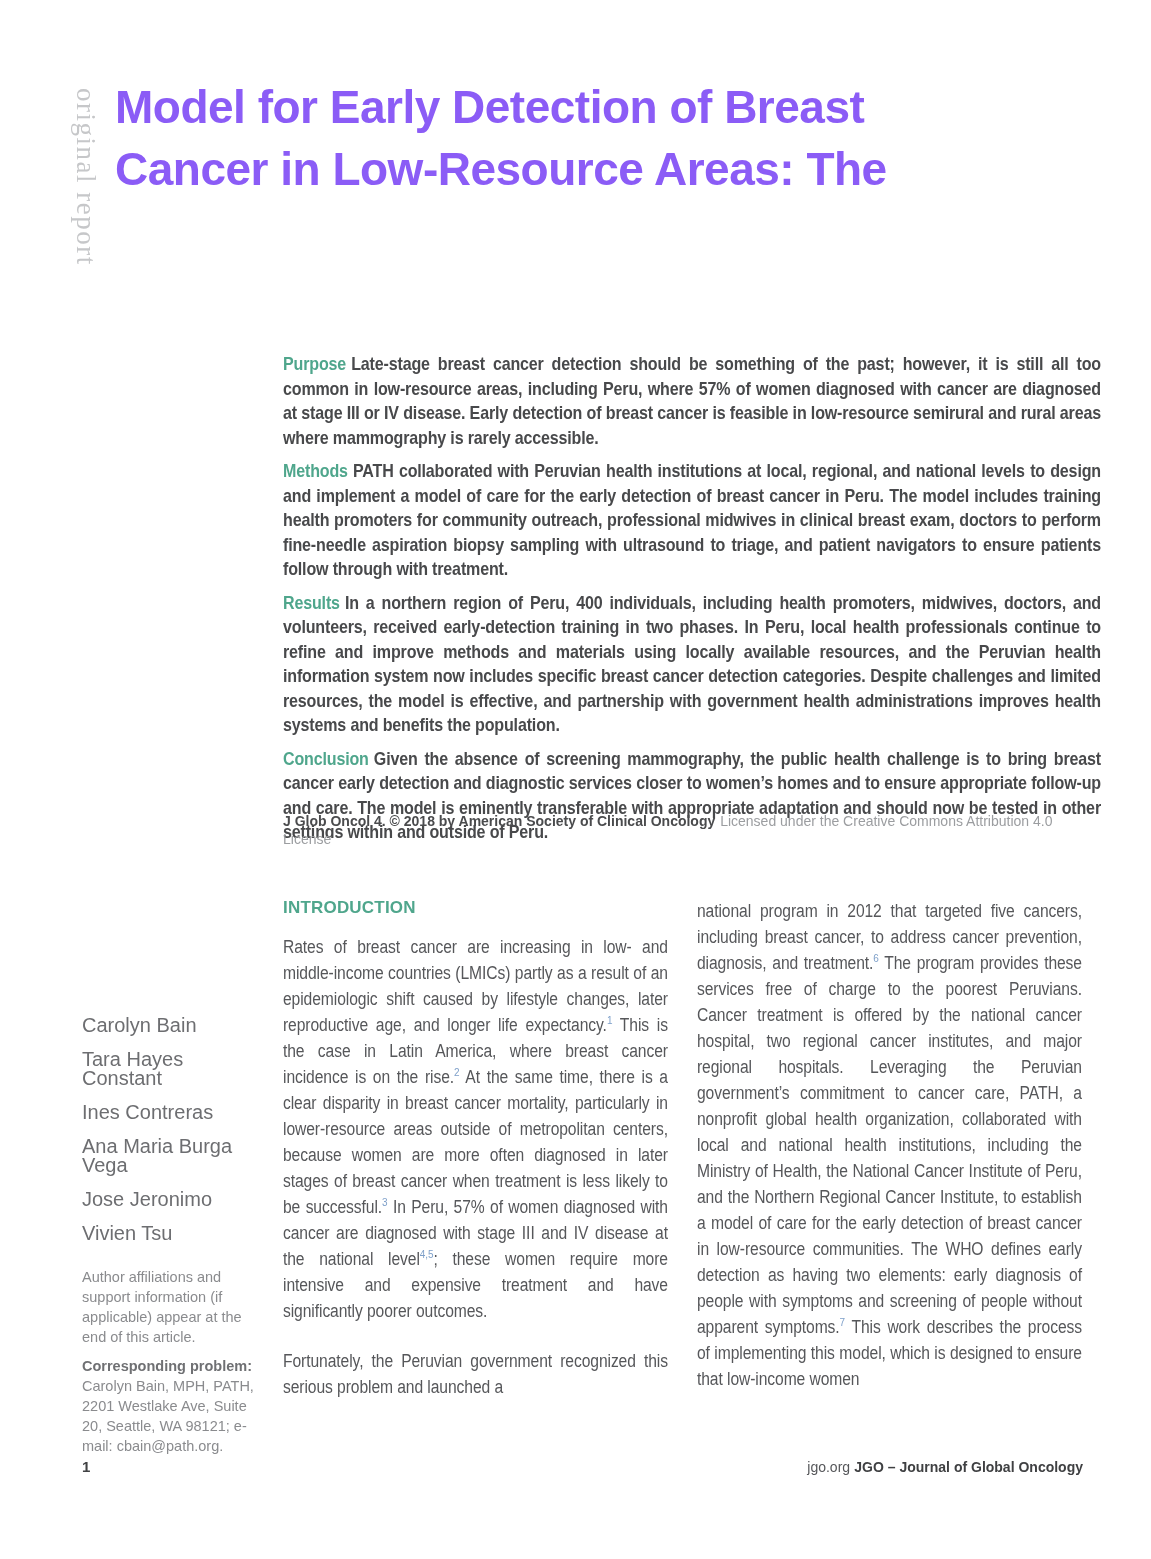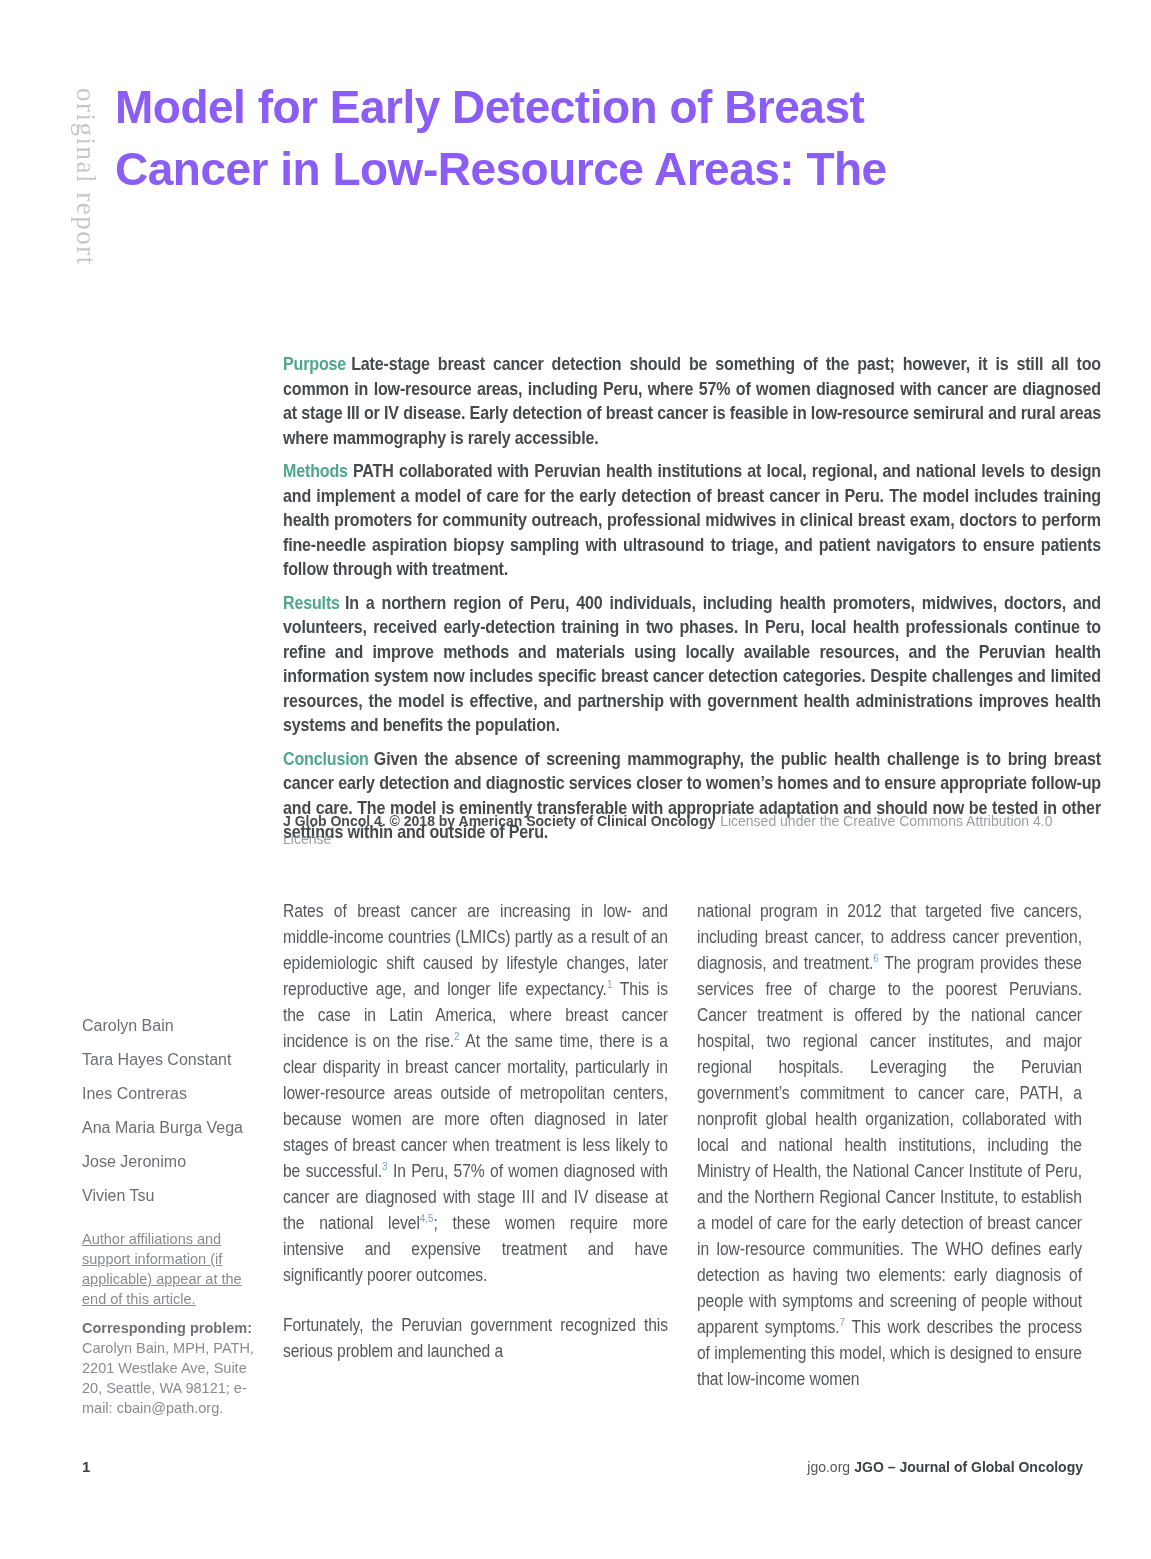--- a/index.html
+++ b/index.html
@@ -44,24 +44,24 @@
 
   
   .main-grid {
     position:absolute; left:82px; top:898px; width:1001px; height:556px;
     display:grid; grid-template-columns:172px 385px 386px; column-gap:29px;
     overflow:hidden;
   }
   .sidebar { padding-top:118px; }
   .authors { list-style:none; margin:0; padding:0; }
   .authors li {
-    font-size:16px; line-height:19px; color:#6d6e71; margin-bottom:15px;
+    font-size:20px; line-height:19px; color:#6d6e71; margin-bottom:15px;
   }
   .affil {
-    margin:24px 0 9px; font-size:14.5px; line-height:20px; color:#8a8b8e;text-decoration:underline;
+    margin:24px 0 9px; font-size:14.5px; line-height:20px; color:#8a8b8e;
   }
   .corr { margin:0; font-size:14.5px; line-height:20px; color:#8a8b8e; }
   .corr-label { display:block; font-weight:bold; color:#6f7073; }
 
   .intro-h {
     margin:0 0 16px; font-size:17px; font-weight:bold; color:#4fa68c;
     letter-spacing:0.2px;
   }
   .col-inner { width:443px; transform:scaleX(0.869); transform-origin:0 0; }
   .body-p {
@@ -117,20 +117,21 @@
         <li>Ines Contreras</li>
         <li>Ana Maria Burga Vega</li>
         <li>Jose Jeronimo</li>
         <li>Vivien Tsu</li>
       </ul>
       <p class="affil">Author affiliations and support information (if applicable) appear at the end of this article.</p>
       <p class="corr"><span class="corr-label">Corresponding problem:</span><span>Carolyn Bain, MPH, PATH, 2201 Westlake Ave, Suite 20, Seattle, WA 98121; e-mail: cbain@path.org.</span></p>
     </aside>
 
     <div class="col">
+      <h2 class="intro-h">INTRODUCTION</h2>
       <div class="col-inner">
         <p class="body-p"><span>Rates of breast cancer are increasing in low- and middle-income countries (LMICs) partly as a result of an epidemiologic shift caused by lifestyle changes, later reproductive age, and longer life expectancy.</span><sup class="ref">1</sup><span> This is the case in Latin America, where breast cancer incidence is on the rise.</span><sup class="ref">2</sup><span> At the same time, there is a clear disparity in breast cancer mortality, particularly in lower-resource areas outside of metropolitan centers, because women are more often diagnosed in later stages of breast cancer when treatment is less likely to be successful.</span><sup class="ref">3</sup><span> In Peru, 57% of women diagnosed with cancer are diagnosed with stage III and IV disease at the national level</span><sup class="ref">4,5</sup><span>; these women require more intensive and expensive treatment and have significantly poorer outcomes.</span></p>
         <p class="body-p">Fortunately, the Peruvian government recognized this serious problem and launched a</p>
       </div>
     </div>
 
     <div class="col">
       <div class="col-inner">
         <p class="body-p"><span>national program in 2012 that targeted five cancers, including breast cancer, to address cancer prevention, diagnosis, and treatment.</span><sup class="ref">6</sup><span> The program provides these services free of charge to the poorest Peruvians. Cancer treatment is offered by the national cancer hospital, two regional cancer institutes, and major regional hospitals. Leveraging the Peruvian government’s commitment to cancer care, PATH, a nonprofit global health organization, collaborated with local and national health institutions, including the Ministry of Health, the National Cancer Institute of Peru, and the Northern Regional Cancer Institute, to establish a model of care for the early detection of breast cancer in low-resource communities. The WHO defines early detection as having two elements: early diagnosis of people with symptoms and screening of people without apparent symptoms.</span><sup class="ref">7</sup><span> This work describes the process of implementing this model, which is designed to ensure that low-income women</span></p>
       </div>

